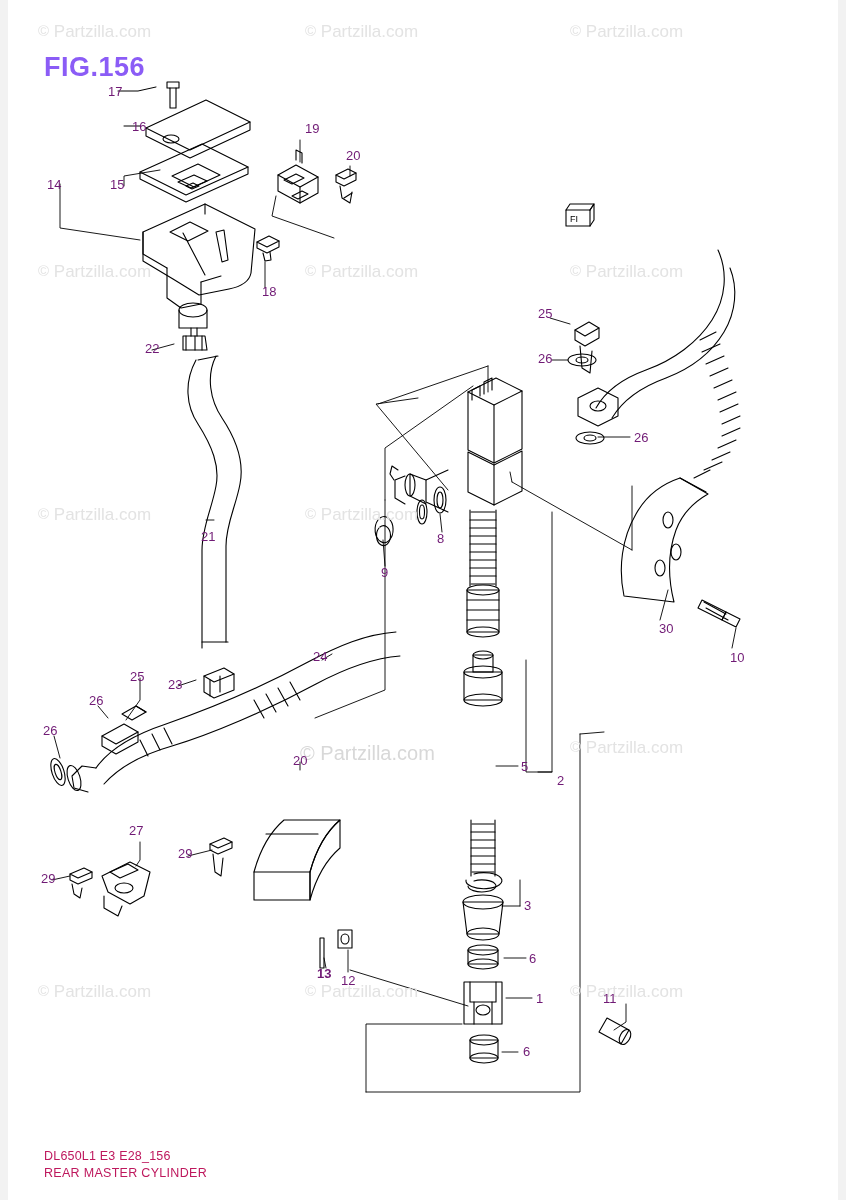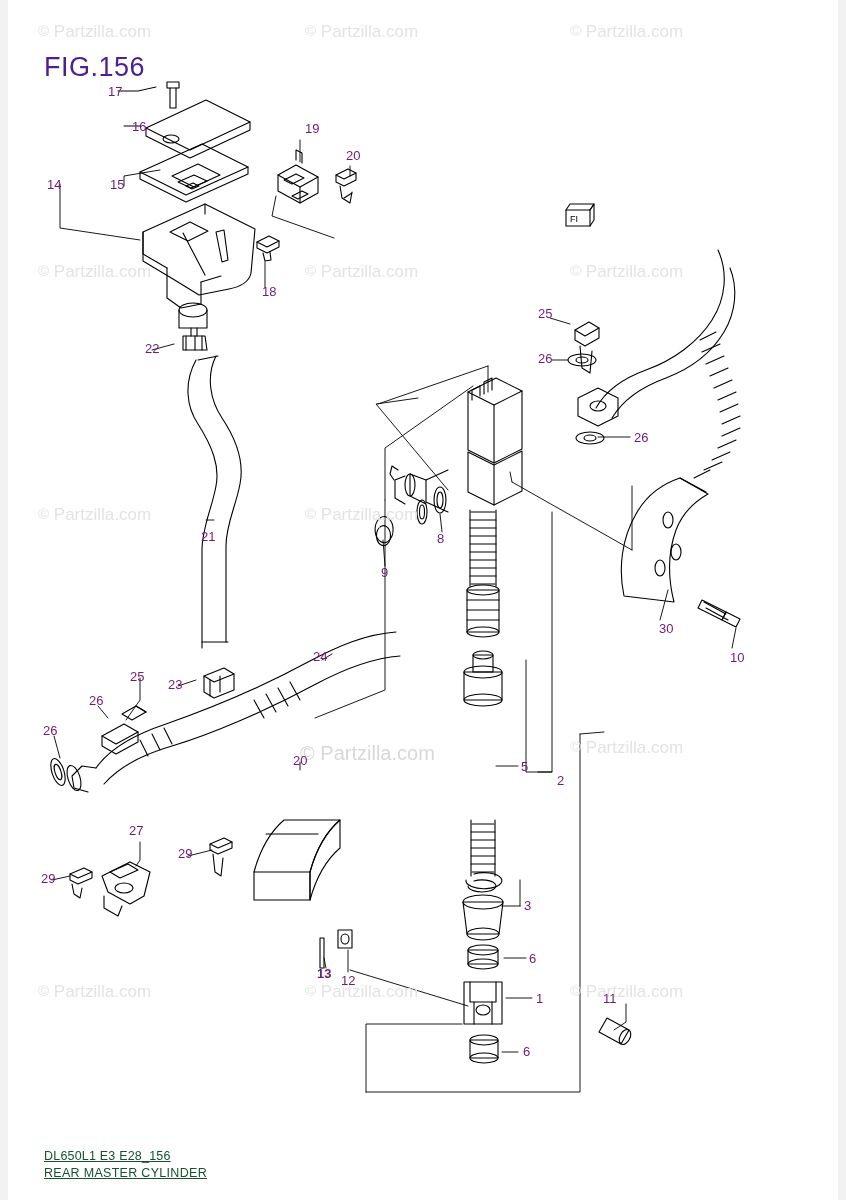--- a/index.html
+++ b/index.html
@@ -22,33 +22,32 @@
     left: 0;
     top: 0;
     width: 846px;
     height: 1200px;
   }
   .fig-title {
     position: absolute;
     left: 44px;
     top: 52px;
     font-size: 27px;
-    font-weight: normal;
+    font-weight: bold;
     letter-spacing: 0.5px;
-    color: #4c1d95;
+    color: #8b5cf6;
   }
   .footer {
     position: absolute;
     left: 44px;
     bottom: 18px;
     font-size: 12.5px;
     line-height: 17px;
-    color: #14532d;
+    color: #be185d;
     letter-spacing: 0.3px;
-    text-decoration: underline;
   }
   .footer .code {
     font-family: "Liberation Sans", sans-serif;
     letter-spacing: 0.2px;
   }
   .watermark {
     position: absolute;
     font-size: 17px;
     color: #e3e3e3;
     white-space: nowrap;

